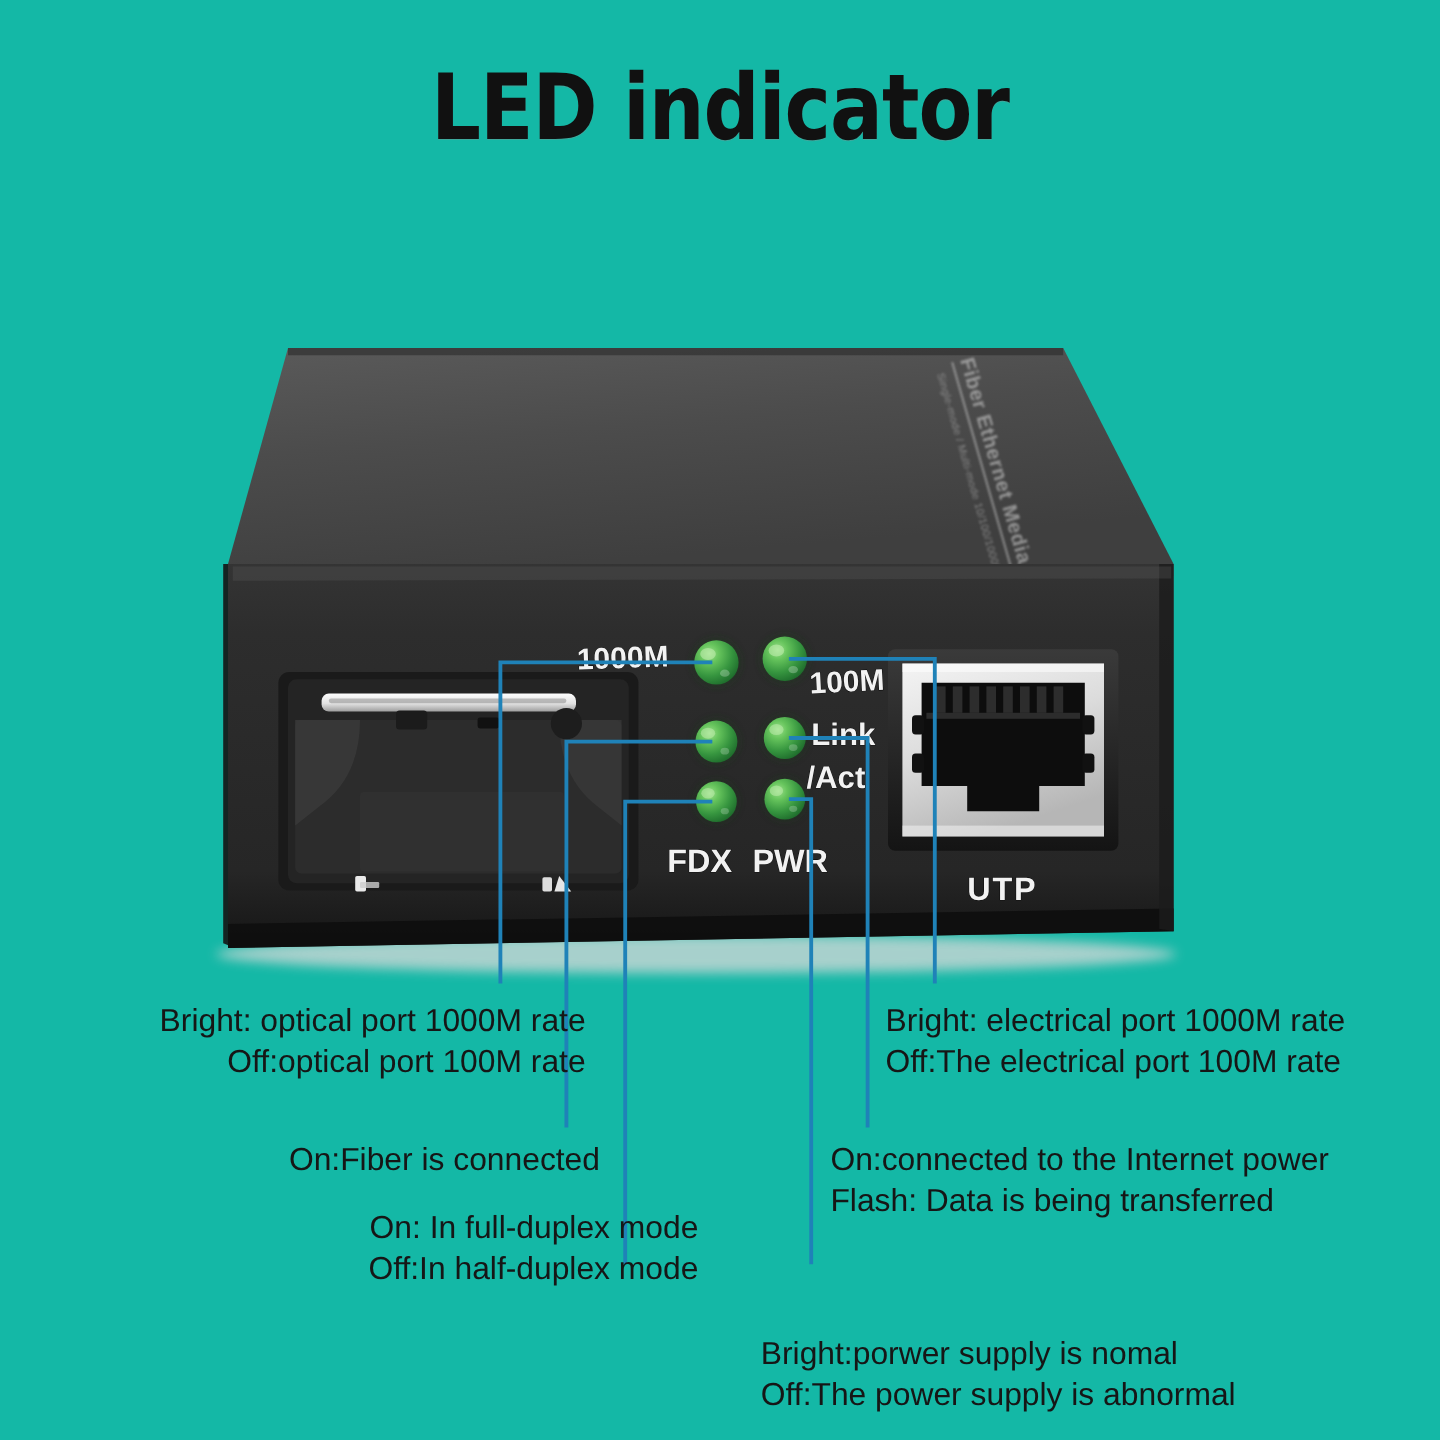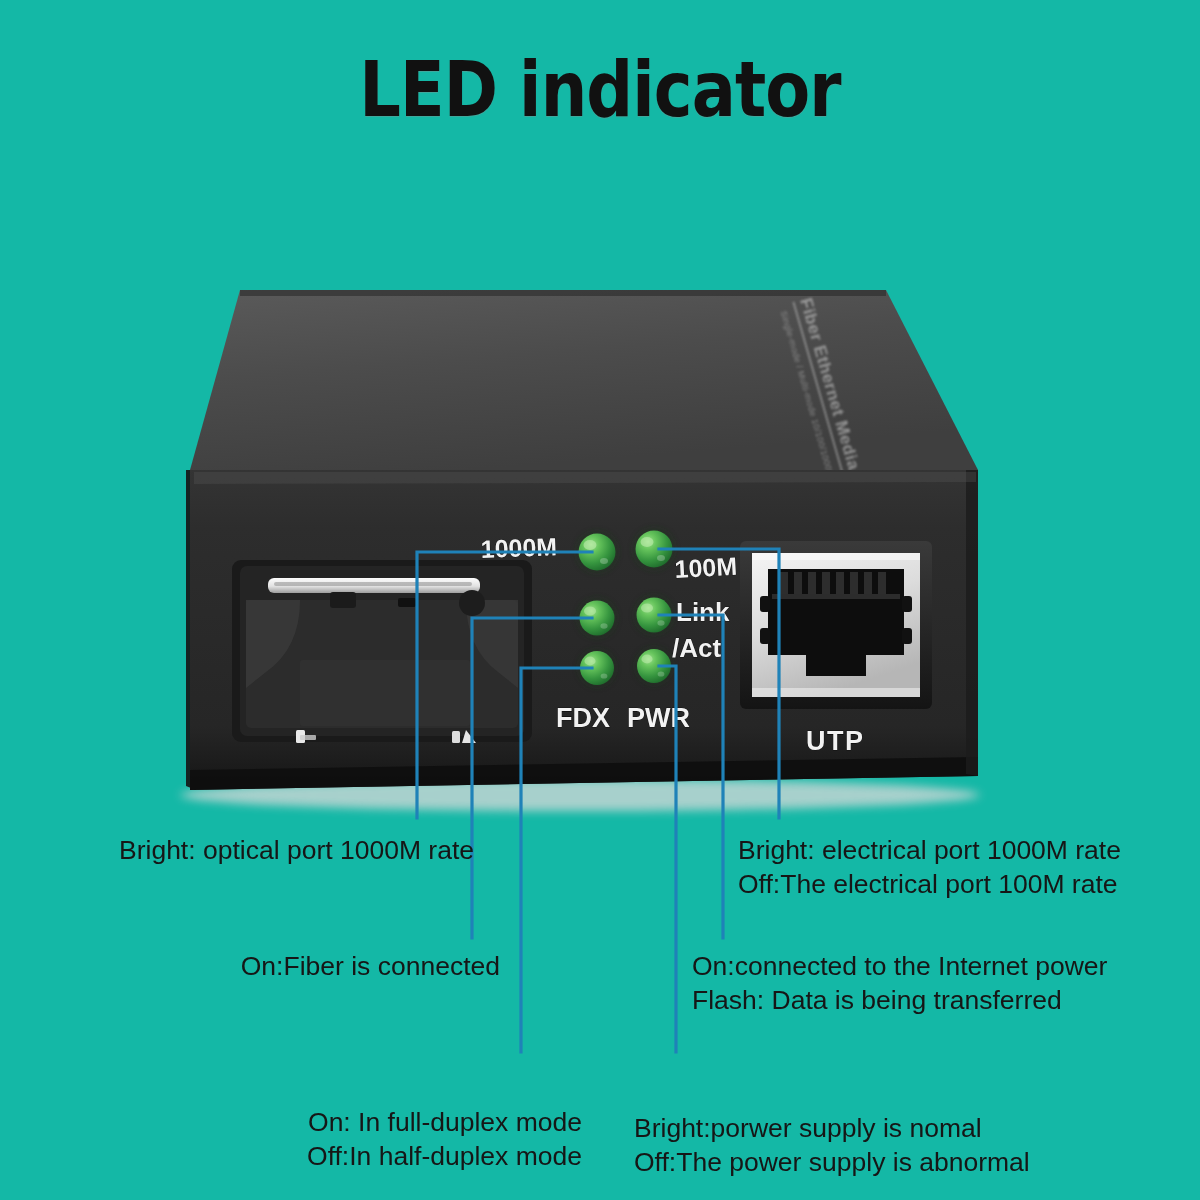--- a/index.html
+++ b/index.html
@@ -57,25 +57,25 @@
     font-family: "Liberation Sans", sans-serif;
     font-size: 26.5px;
     line-height: 1.28;
     color: #161616;
     white-space: nowrap;
   }
   .caption .ln { display: block; }
   .cap-right-align .ln { text-align: right; }
   .cap-left-align .ln { text-align: left; }
 
-  #cap-1000m  { left: 44px;  top: 834px; width: 430px; }
+  #cap-1000m  { left: 58px;  top: 834px; width: 430px; }
   #cap-100m   { left: 738px; top: 834px; width: 440px; }
   #cap-link   { left: 190px; top: 950px; width: 310px; }
   #cap-linkact{ left: 692px; top: 950px; width: 470px; }
-  #cap-fdx    { left: 232px; top: 1106px; width: 350px; }
+  #cap-fdx    { left: 232px; top: 1007px; width: 350px; }
   #cap-pwr    { left: 634px; top: 1112px; width: 460px; }
 
   
 </style>
 </head>
 <body>
 
 <div id="stage">
 
   <div id="title">LED indicator</div>
@@ -293,20 +293,21 @@
       <path d="M659 549 H779 V818"></path>
 
       <path d="M659 615 H723 V938"></path>
 
       <path d="M659 666 H676 V1052"></path>
     </g>
   </svg>
 
   <div class="caption cap-right-align" id="cap-1000m">
     <span class="ln">Bright: optical port 1000M rate</span>
+    <span class="ln">Off:optical port 100M rate</span>
   </div>
 
   <div class="caption cap-left-align" id="cap-100m">
     <span class="ln">Bright: electrical port 1000M rate</span>
     <span class="ln">Off:The electrical port 100M rate</span>
   </div>
 
   <div class="caption cap-right-align" id="cap-link">
     <span class="ln">On:Fiber is connected</span>
   </div>

